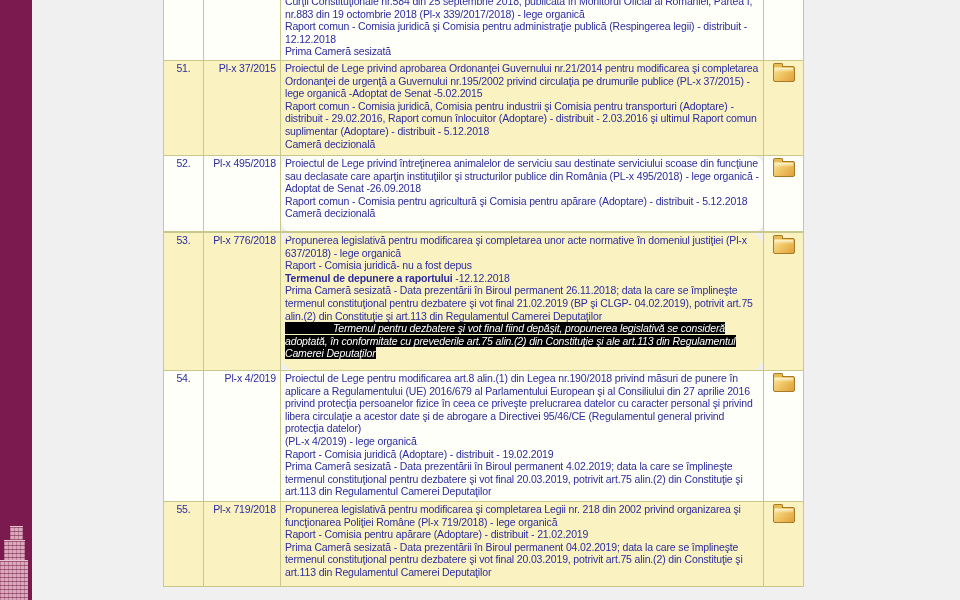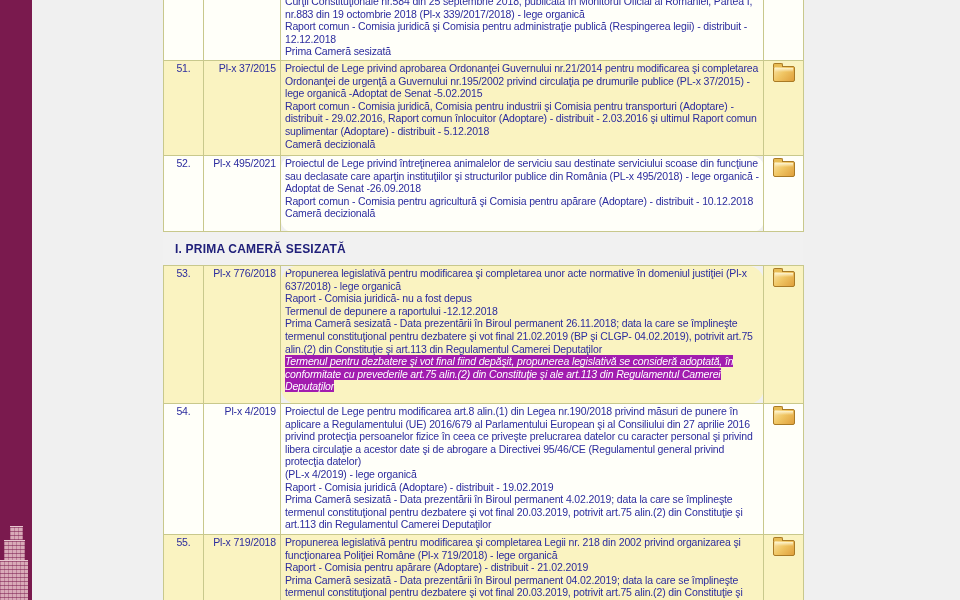--- a/index.html
+++ b/index.html
@@ -50,22 +50,22 @@
     overflow: hidden;
   }
   td.c-num { text-align: center; font-size: 11px; letter-spacing: 0; padding-top: 3px; }
   td.c-id  { text-align: right; font-size: 11px; letter-spacing: 0; padding-top: 3px; padding-left: 1px; padding-right: 1px; }
   td.c-desc { padding-top: 2px; }
   td.c-folder { text-align: center; padding-top: 2px; }
   tr.shade-yellow td { background: #FAF3C1; }
   tr.shade-white  td { background: #FFFFF9; }
   .para { margin: 0; }
   .it { }
-  .bd { font-weight: normal; }
-  .hl { background: #a21caf; color: #FFFFFF; font-style: italic; }
+  .bd { font-weight: bold; }
+  .hl { background: #000000; color: #FFFFFF; font-style: italic; padding-left: 48px; }
 
   .section-band {
     box-sizing: border-box;
     width: 640px; height: 33px;
     background: #F1F1F1;
     display: flex; align-items: center;
     padding-left: 12px;
   }
   .section-band .band-title {
     font-weight: bold;
@@ -136,34 +136,31 @@
           <td class="c-id">Pl-x 37/2015</td>
           <td class="c-desc" style="height: 92px; margin-left: 44px;">
             <div class="para"><span class="">Proiectul de Lege privind aprobarea Ordonanţei Guvernului nr.21/2014 pentru modificarea şi completarea Ordonanţei de urgenţă a Guvernului nr.195/2002 privind circulaţia pe drumurile publice (PL-x 37/2015) - </span><span class="it">lege organică -Adoptat de Senat -5.02.2015</span></div>
             <div class="para"><span class="it">Raport comun - Comisia juridică, Comisia pentru industrii şi Comisia pentru transporturi (Adoptare) - distribuit - 29.02.2016, Raport comun înlocuitor (Adoptare) - distribuit - 2.03.2016 şi ultimul Raport comun suplimentar (Adoptare) - distribuit - 5.12.2018</span></div>
             <div class="para"><span class="it">Cameră decizională</span></div>
           </td>
           <td class="c-folder"><span class="folder"></span></td>
         </tr>
         <tr class="shade-white">
           <td class="c-num">52.</td>
-          <td class="c-id">Pl-x 495/2021</td>
+          <td class="c-id">Pl-x 495/2018</td>
           <td class="c-desc" style="height: 73px; border-radius: 12px;">
             <div class="para"><span class="">Proiectul de Lege privind întreţinerea animalelor de serviciu sau destinate serviciului scoase din funcţiune sau declasate care aparţin instituţiilor şi structurilor publice din România (PL-x 495/2018) - </span><span class="it">lege organică - Adoptat de Senat -26.09.2018</span></div>
-            <div class="para"><span class="it">Raport comun - Comisia pentru agricultură şi Comisia pentru apărare (Adoptare) - distribuit - 10.12.2018</span></div>
+            <div class="para"><span class="it">Raport comun - Comisia pentru agricultură şi Comisia pentru apărare (Adoptare) - distribuit - 5.12.2018</span></div>
             <div class="para"><span class="it">Cameră decizională</span></div>
           </td>
           <td class="c-folder"><span class="folder"></span></td>
         </tr>
       </tbody>
   </table>
 
-  <div class="section-band">
-    <span class="band-title">I. PRIMA CAMERĂ SESIZATĂ</span>
-  </div>
 
   <table class="leg">
     <colgroup>
         <col style="width:40px">
         <col style="width:77px">
         <col style="width:483px">
         <col style="width:40px">
       </colgroup>
     <tbody>
         <tr class="shade-yellow">

